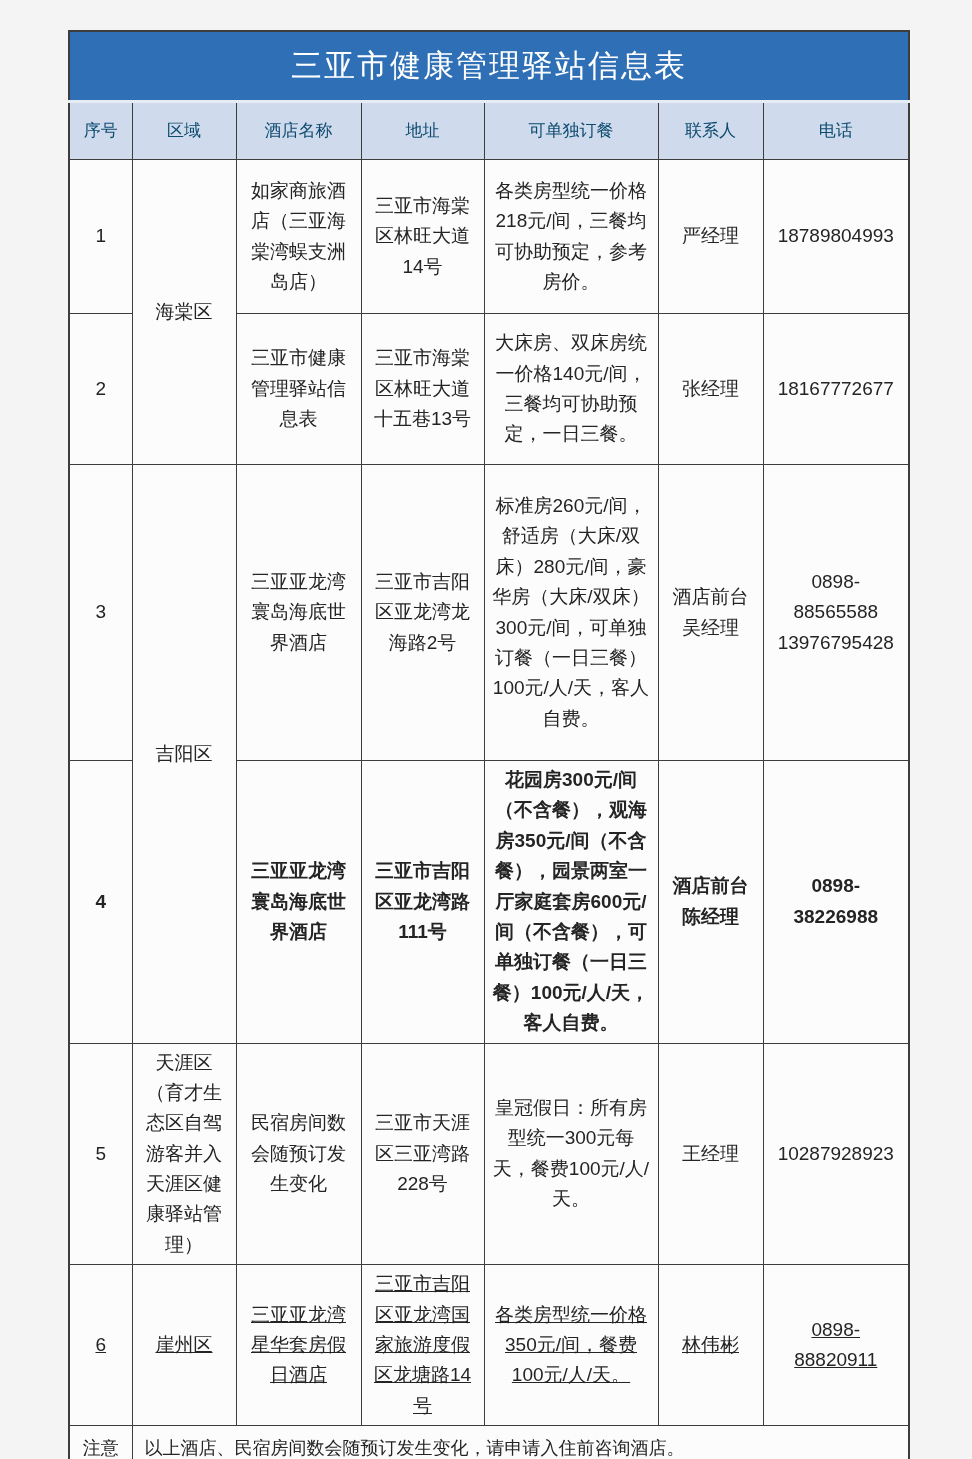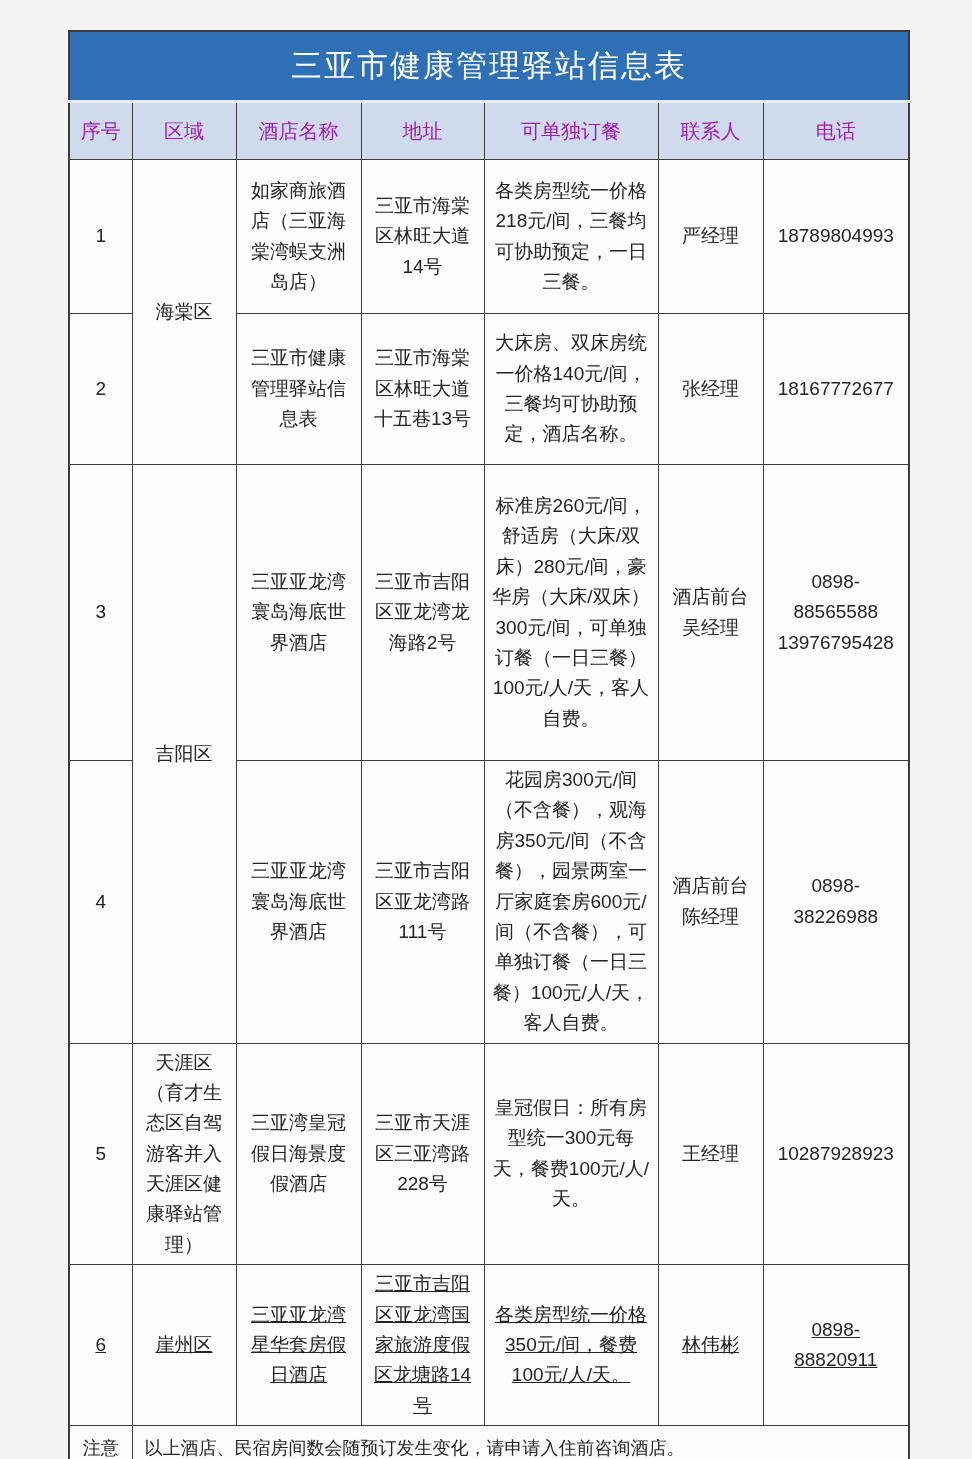--- a/index.html
+++ b/index.html
@@ -38,27 +38,27 @@
     background:var(--title-bg);
     color:#ffffff;
     font-size:31px;font-weight:normal;letter-spacing:2px;
     border-bottom:3px solid #e6ecf5;
     line-height:1.2;
     margin-left:20px;
   }
   tr.header-row th{
     height:48px;
     background:var(--header-bg);
-    font-size:20px;color:#a21caf;
+    font-size:17px;color:#0c4a6e;
     font-weight:normal;
   }
   tr.r1 td{height:145px;}
   tr.r2 td{height:142px;}
   tr.r3 td{height:287px;}
-  tr.r4 td{height:252px;}
+  tr.r4 td{height:252px;font-weight:bold;}
   tr.r5 td{height:200px;text-align:center;}
   tr.r6 td{height:134px;text-decoration:underline;}
   tr.note-row td{height:36px;font-size:18px;}
   td.note-text{text-align:left;padding-left:12px;}
   td.price-cell{padding:4px 7px;}
 </style>
 </head>
 <body>
 
 <div class="canvas">
@@ -86,30 +86,30 @@
       <th>可单独订餐</th>
       <th>联系人</th>
       <th>电话</th>
     </tr>
 
     <tr class="r1">
       <td>1</td>
       <td rowspan="2">海棠区</td>
       <td>如家商旅酒店（三亚海棠湾蜈支洲岛店）</td>
       <td>三亚市海棠区林旺大道14号</td>
-      <td class="price-cell">各类房型统一价格218元/间，三餐均可协助预定，一日三餐。</td>
+      <td class="price-cell">各类房型统一价格218元/间，三餐均可协助预定，参考房价。</td>
       <td>严经理</td>
       <td>18789804993</td>
     </tr>
 
     <tr class="r2">
       <td>2</td>
       <td>三亚市健康管理驿站信息表</td>
       <td>三亚市海棠区林旺大道十五巷13号</td>
-      <td class="price-cell">大床房、双床房统一价格140元/间，三餐均可协助预定，酒店名称。</td>
+      <td class="price-cell">大床房、双床房统一价格140元/间，三餐均可协助预定，一日三餐。</td>
       <td>张经理</td>
       <td>18167772677</td>
     </tr>
 
     <tr class="r3">
       <td>3</td>
       <td rowspan="2">吉阳区</td>
       <td>三亚亚龙湾寰岛海底世界酒店</td>
       <td>三亚市吉阳区亚龙湾龙海路2号</td>
       <td class="price-cell">标准房260元/间，舒适房（大床/双床）280元/间，豪华房（大床/双床）300元/间，可单独订餐（一日三餐）100元/人/天，客人自费。</td>
@@ -128,21 +128,21 @@
       <td>酒店前台
 陈经理</td>
       <td>0898-
 38226988</td>
     </tr>
 
     <tr class="r5">
       <td>5</td>
       <td>天涯区
 （育才生态区自驾游客并入天涯区健康驿站管理）</td>
-      <td>三亚湾皇冠假日海景度假酒店</td>
+      <td>民宿房间数会随预订发生变化</td>
       <td>三亚市天涯区三亚湾路228号</td>
       <td class="price-cell">皇冠假日：所有房型统一300元每天，餐费100元/人/天。</td>
       <td>王经理</td>
       <td>10287928923</td>
     </tr>
 
     <tr class="r6">
       <td>6</td>
       <td>崖州区</td>
       <td>三亚亚龙湾星华套房假日酒店</td>

